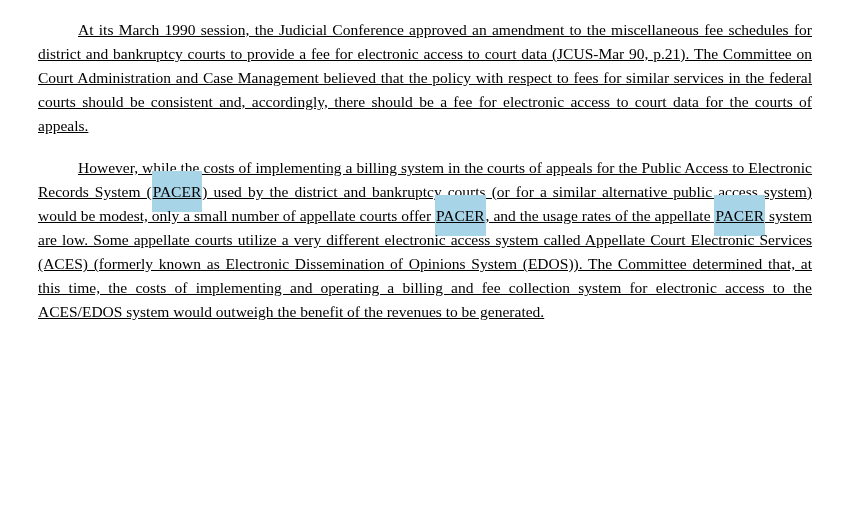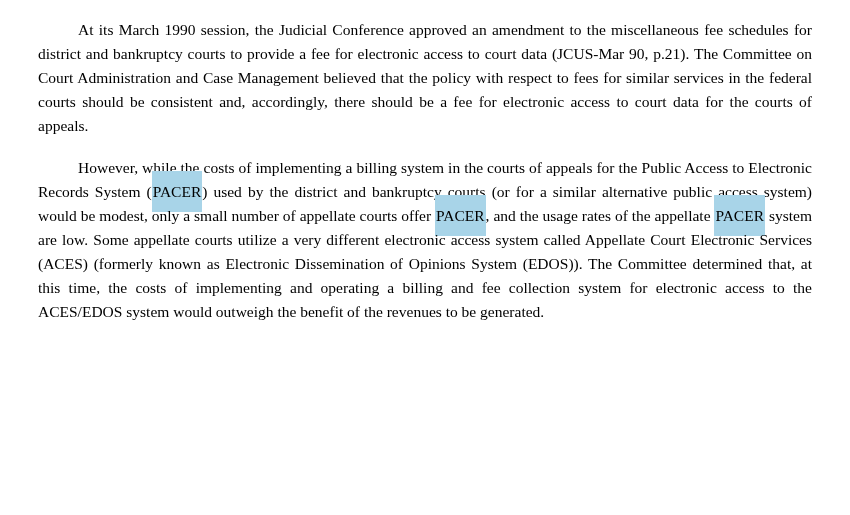--- a/index.html
+++ b/index.html
@@ -23,20 +23,21 @@
       width: 100%;
     }
 
     .paragraph {
       margin-bottom: 18px;
       text-align: justify;
     }
 
     .paragraph p {
       text-indent: 40px;
+      text-decoration: underline;
     }
 
     .highlight {
       background-color: #a8d4e8;
       padding: 12px 1px;
     }
   </style>
 </head>
 <body>
 

